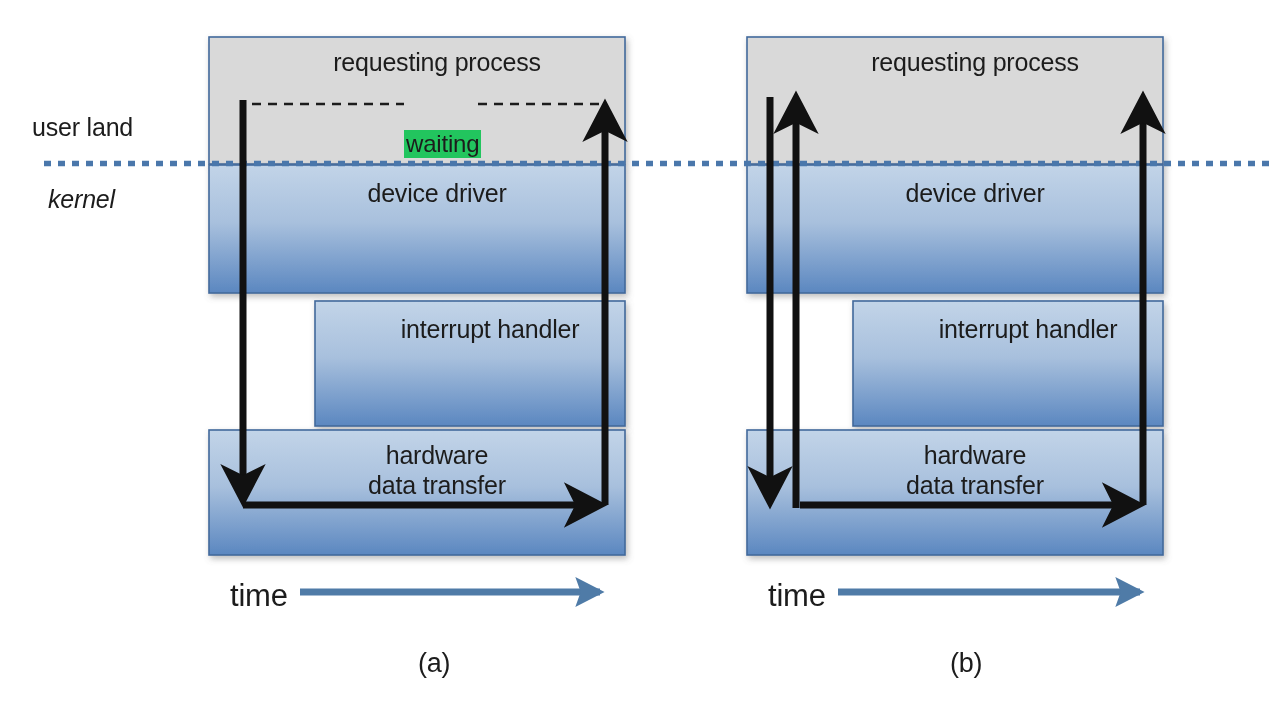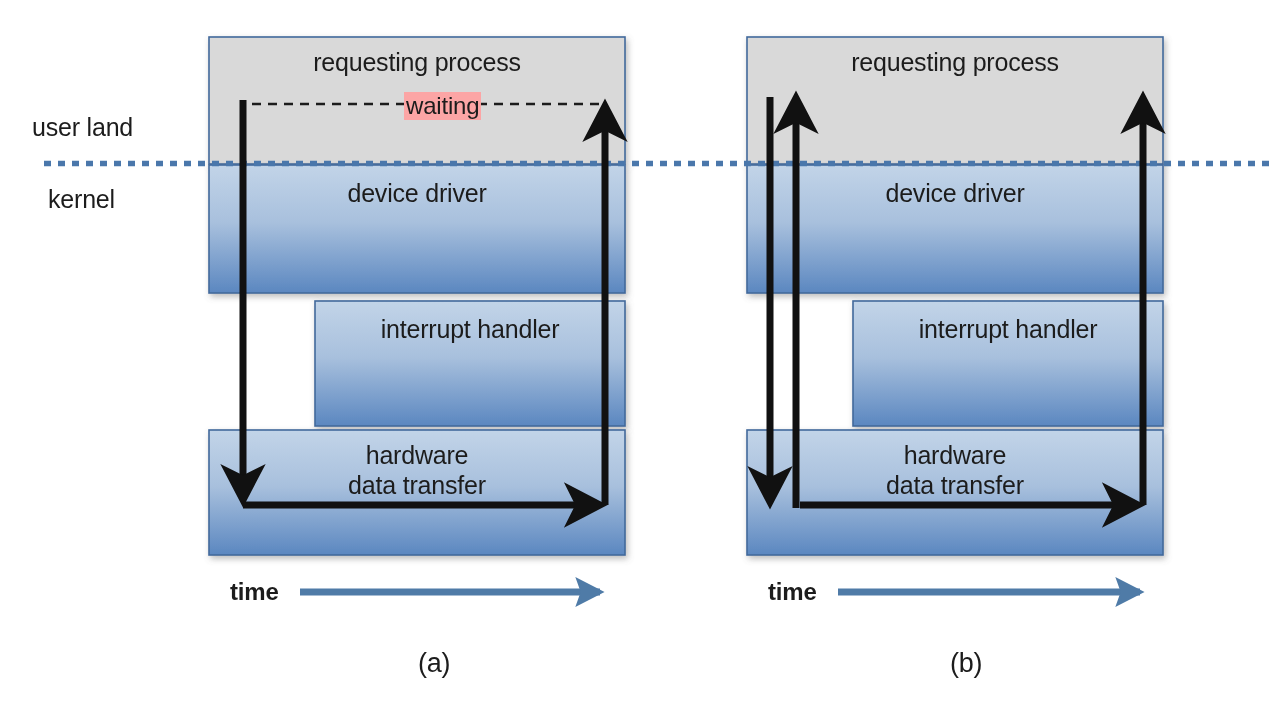--- a/index.html
+++ b/index.html
@@ -35,32 +35,33 @@
     color: #1c1c1c;
     letter-spacing: -0.2px;
   }
   .lbl-side {
     font-size: 25px;
   }
   .box-label {
     font-size: 25px;
     text-align: center;
     line-height: 1.18;
+    padding-left: 20px;
   }
   .time-label {
-    font-size: 24px;
-    font-weight: bold;
+    font-size: 31px;
   }
   .panel-caption {
     font-size: 27px;
   }
   .waiting-label {
     font-size: 24px;
-    background: #fca5a5;
+    background: #22c55e;
     padding: 0 2px;
+    margin-top: 38px;
   }
 </style>
 </head>
 <body>
 
 <div id="stage">
 
   <svg class="layer" viewBox="0 0 1284 712" xmlns="http://www.w3.org/2000/svg">
     <defs>
       <linearGradient id="blueGrad" x1="0" y1="0" x2="0" y2="1">
@@ -116,21 +117,21 @@
       <path d="M 800 505 L 1138 505" stroke="#111111" stroke-width="7" fill="none" marker-end="url(#arrowBlack)"></path>
 
       <path d="M 1143 505 L 1143 98" stroke="#111111" stroke-width="7" fill="none" marker-end="url(#arrowBlack)"></path>
     </g>
 
     <path d="M 300 592 L 600 592" stroke="#4f7ba7" stroke-width="7" fill="none" marker-end="url(#arrowBlue)"></path>
     <path d="M 838 592 L 1140 592" stroke="#4f7ba7" stroke-width="7" fill="none" marker-end="url(#arrowBlue)"></path>
   </svg>
 
   <div class="txt lbl-side" style="left:32px; top:113px;">user land</div>
-  <div class="txt lbl-side" style="left:48px; top:185px;">kernel</div>
+  <div class="txt lbl-side" style="left:48px; top:185px;font-style:italic;">kernel</div>
 
   <div class="txt box-label" style="left:209px; top:48px; width:416px;">requesting process</div>
 
   <div class="txt waiting-label" style="left:404px; top:92px;">waiting</div>
 
   <div class="txt box-label" style="left:209px; top:179px; width:416px;">device driver</div>
 
   <div class="txt box-label" style="left:315px; top:315px; width:310px;">interrupt handler</div>
 
   <div class="txt box-label" style="left:209px; top:441px; width:416px; white-space:pre-line;">hardware

